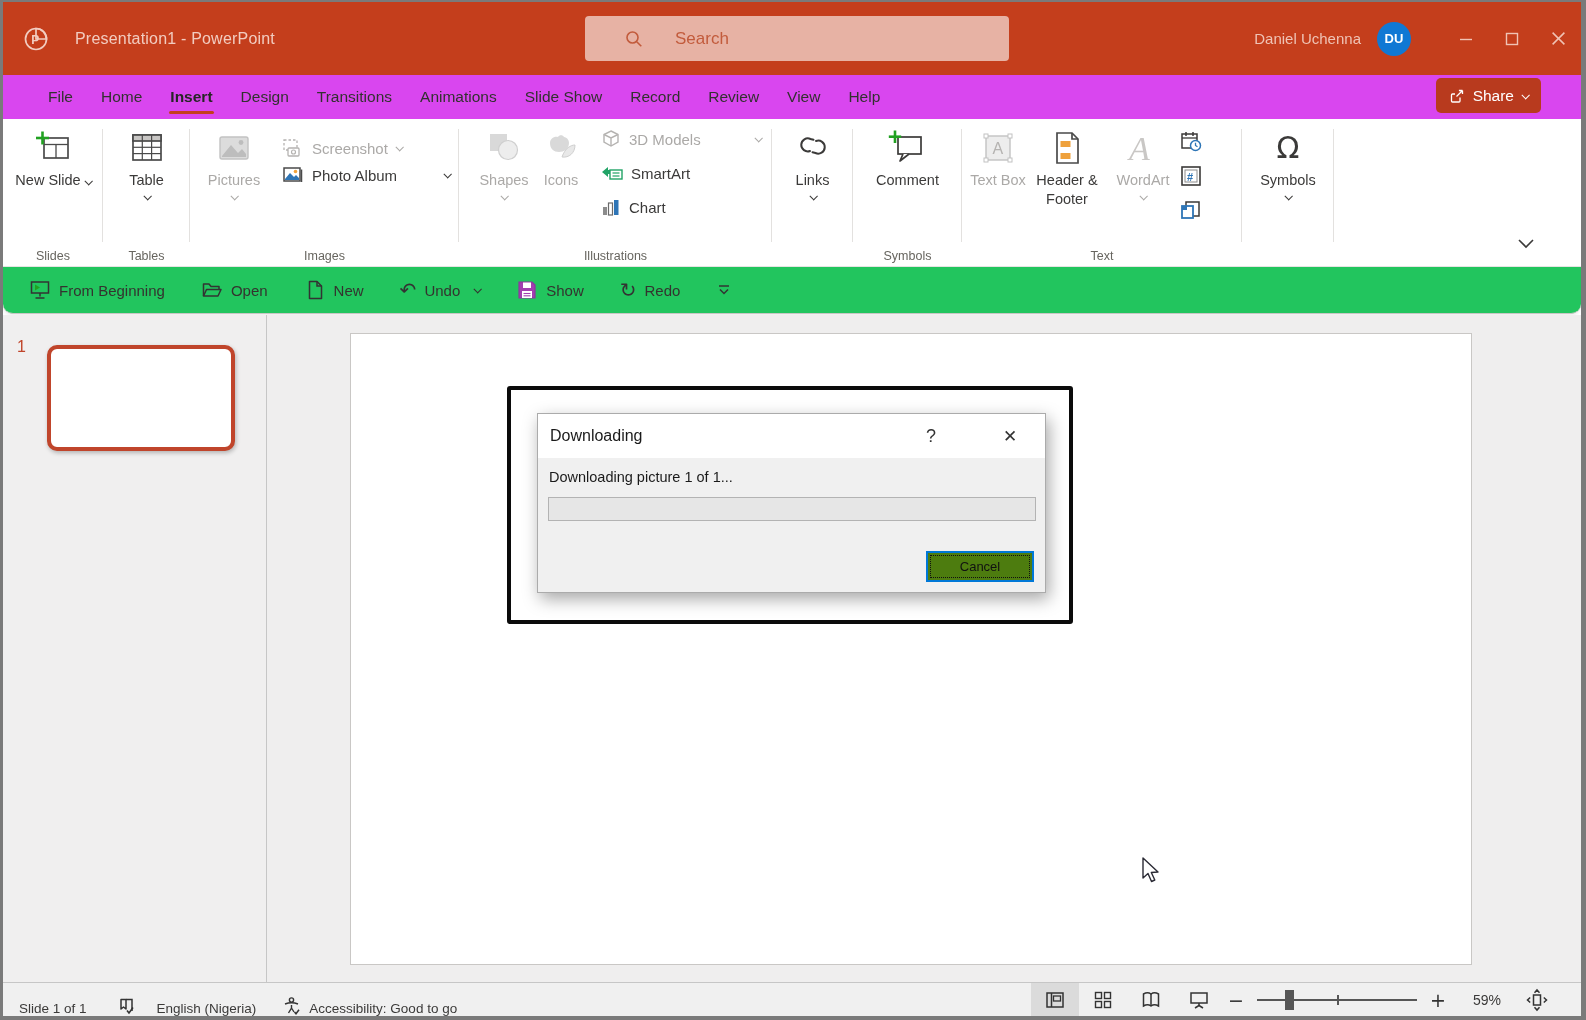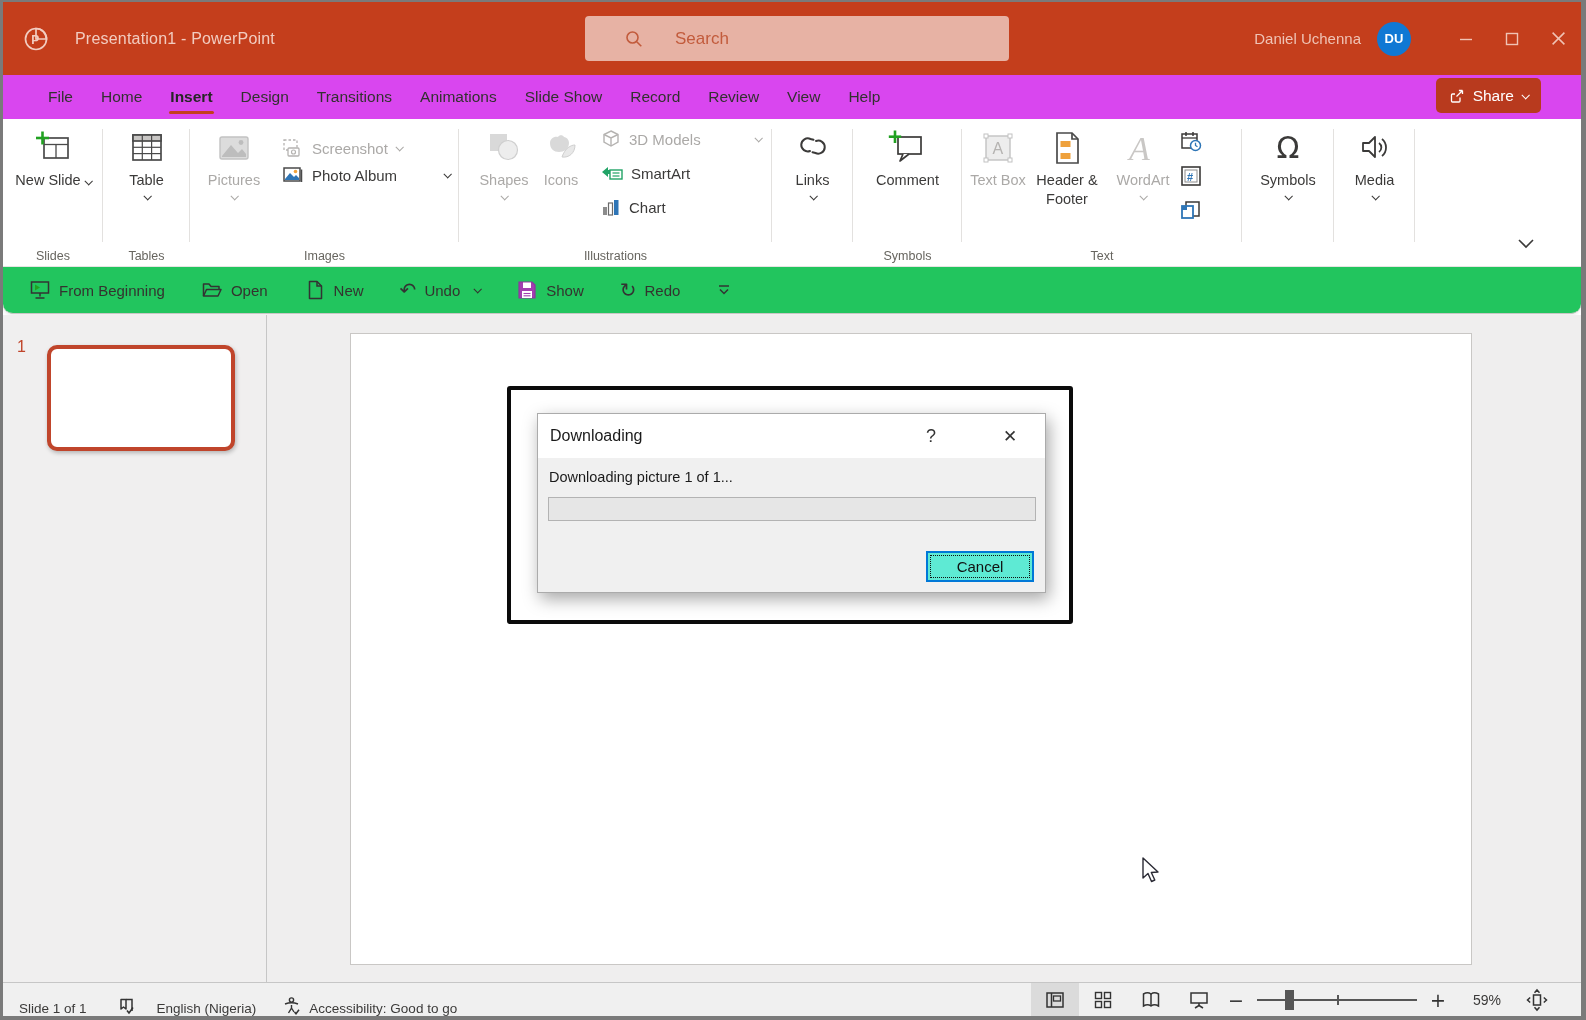--- a/index.html
+++ b/index.html
@@ -68,21 +68,21 @@
   
   .dialog { position:absolute; left:537px; top:413px; width:509px; height:180px; background:#F0F0F0; border:1px solid #ABABAB; box-shadow:3px 6px 16px rgba(0,0,0,.35); z-index:20; }
   .dlg-titlebar { height:44px; background:#fff; display:flex; align-items:center; padding-left:12px; position:relative; }
   .dlg-title { font-size:16px; color:#1a1a1a; }
   .dlg-help { position:absolute; right:99px; top:0; height:44px; width:30px; display:flex; align-items:center; justify-content:center; font-size:18px; color:#333; cursor:pointer; }
   .dlg-close { position:absolute; right:14px; top:0; height:44px; width:42px; display:flex; align-items:center; justify-content:center; font-size:17px; color:#333; cursor:pointer; font-family:"DejaVu Sans",sans-serif; }
   .dlg-body { position:relative; height:135px; }
   .dlg-msg { position:absolute; left:11px; top:11px; font-size:14.5px; color:#1a1a1a; }
   .dlg-progress { position:absolute; left:10px; right:9px; top:39px; height:24px; background:#E6E6E6; border:1px solid #B3B3B3; overflow:hidden; }
   .dlg-progress-fill { height:100%; width:0%; background:#06B025; }
-  .dlg-cancel { position:absolute; right:11px; bottom:11px; width:108px; height:31px; background:#5eead4; border:2px solid #0078D7; outline:1px dotted #111; outline-offset:-5px; font-size:15px; color:#111; font-family:"Liberation Sans",sans-serif; cursor:pointer; }
+  .dlg-cancel { position:absolute; right:11px; bottom:11px; width:108px; height:31px; background:#4d7c0f; border:2px solid #0078D7; outline:1px dotted #111; outline-offset:-5px; font-size:13px; color:#111; font-family:"Liberation Sans",sans-serif; cursor:pointer; }
 
   
   .statusbar { position:absolute; left:3px; top:982px; width:1578px; height:34px; background:#F0F0F0; border-top:1px solid #C6C6C6; display:flex; align-items:center; font-size:13.5px; color:#3b3a39; }
   .sb-item { display:flex; align-items:flex-end; gap:7px; cursor:pointer; padding:0 6px; height:100%; }
   .sb-right { position:absolute; right:0; top:0; height:100%; display:flex; align-items:center; }
   .viewbtn { width:48px; height:34px; display:flex; align-items:center; justify-content:center; cursor:pointer; }
   .viewbtn.active { background:#DBDBDB; }
   .zoomslider { width:160px; height:34px; position:relative; margin:0 8px; cursor:pointer; }
   .zs-track { position:absolute; left:0; right:0; top:16px; height:2px; background:#565656; }
   .zs-tick { position:absolute; left:50%; top:12px; width:1.5px; height:10px; background:#565656; }
@@ -407,36 +407,20 @@
     <div class="rg-body">
       <div class="bigbtn">
         <span class="bicon" style="font-family:'DejaVu Sans',sans-serif; font-size:30px; color:#3b3a39; line-height:1;">Ω</span>
         <span class="blabel">Symbols</span>
         <span class="chv chv-below"></span>
       </div>
     </div>
     <div class="rg-label"></div>
   </div>
 
-  <div class="rgroup" style="width:81px">
-    <div class="rg-body">
-      <div class="bigbtn">
-        <span class="bicon">
-          <svg width="40" height="38" viewBox="0 0 40 38">
-            <path d="M8 14 H14 L20 8 V28 L14 22 H8 Z" fill="none" stroke="#3b3a39" stroke-width="1.8" stroke-linejoin="round"></path>
-            <path d="M24 14 a5.5 5.5 0 0 1 0 9" fill="none" stroke="#3b3a39" stroke-width="1.8"></path>
-            <path d="M27 10 a11 11 0 0 1 0 17" fill="none" stroke="#3b3a39" stroke-width="1.8"></path>
-          </svg>
-        </span>
-        <span class="blabel">Media</span>
-        <span class="chv chv-below"></span>
-      </div>
-    </div>
-    <div class="rg-label"></div>
-  </div>
 
   <div class="rgroup nodiv" style="flex:1">
     <div class="ribbon-collapse">
       <svg width="18" height="12" viewBox="0 0 18 12">
         <polyline points="2,2 9,9 16,2" fill="none" stroke="#3b3a39" stroke-width="1.6"></polyline>
       </svg>
     </div>
   </div>
 </div>
 

